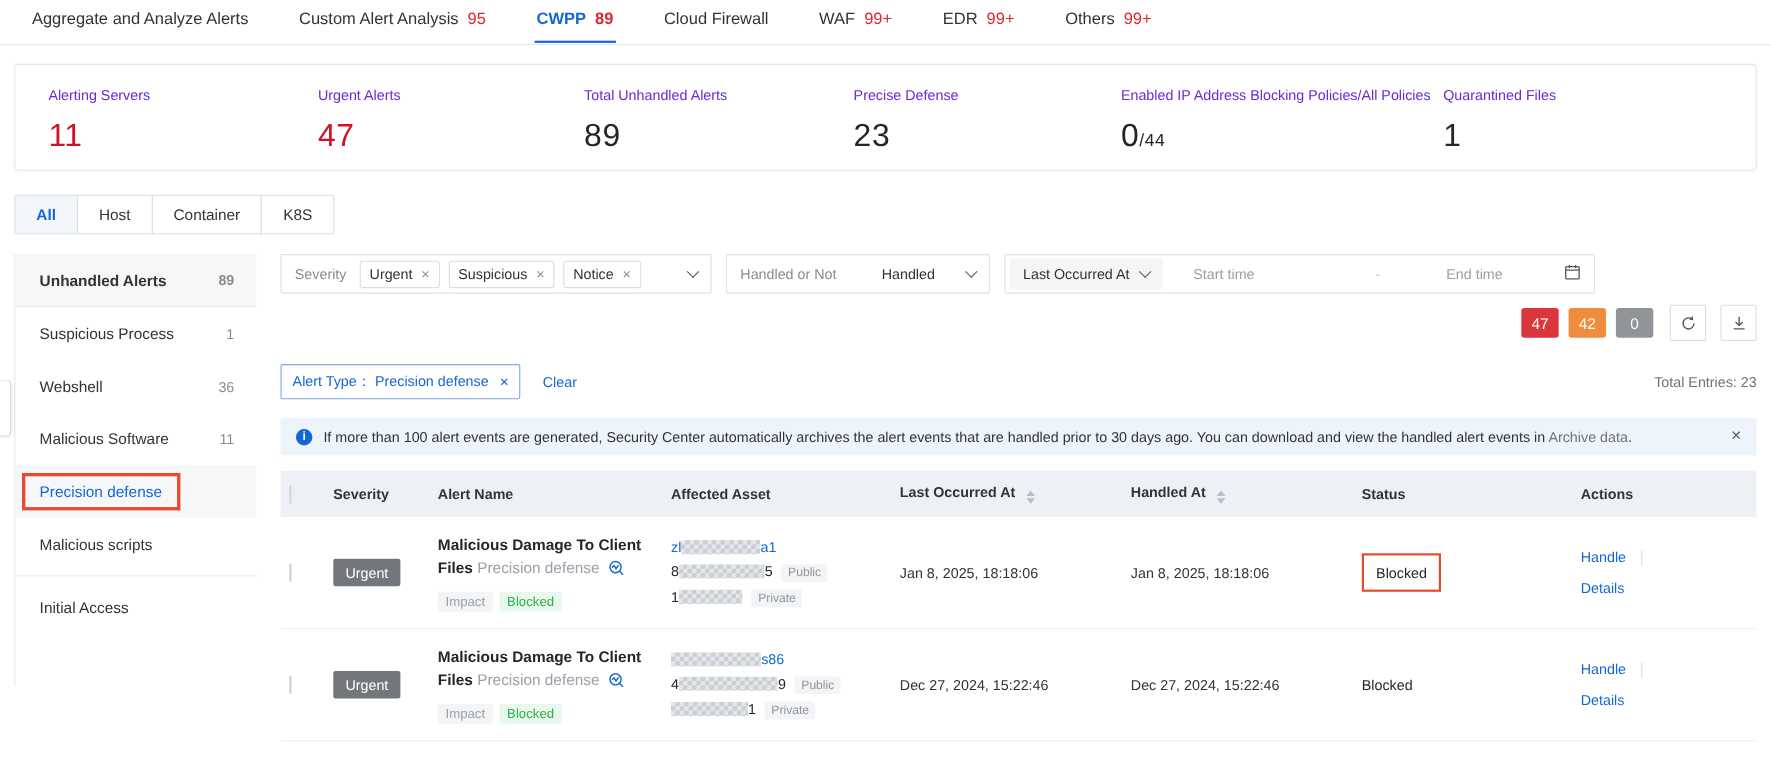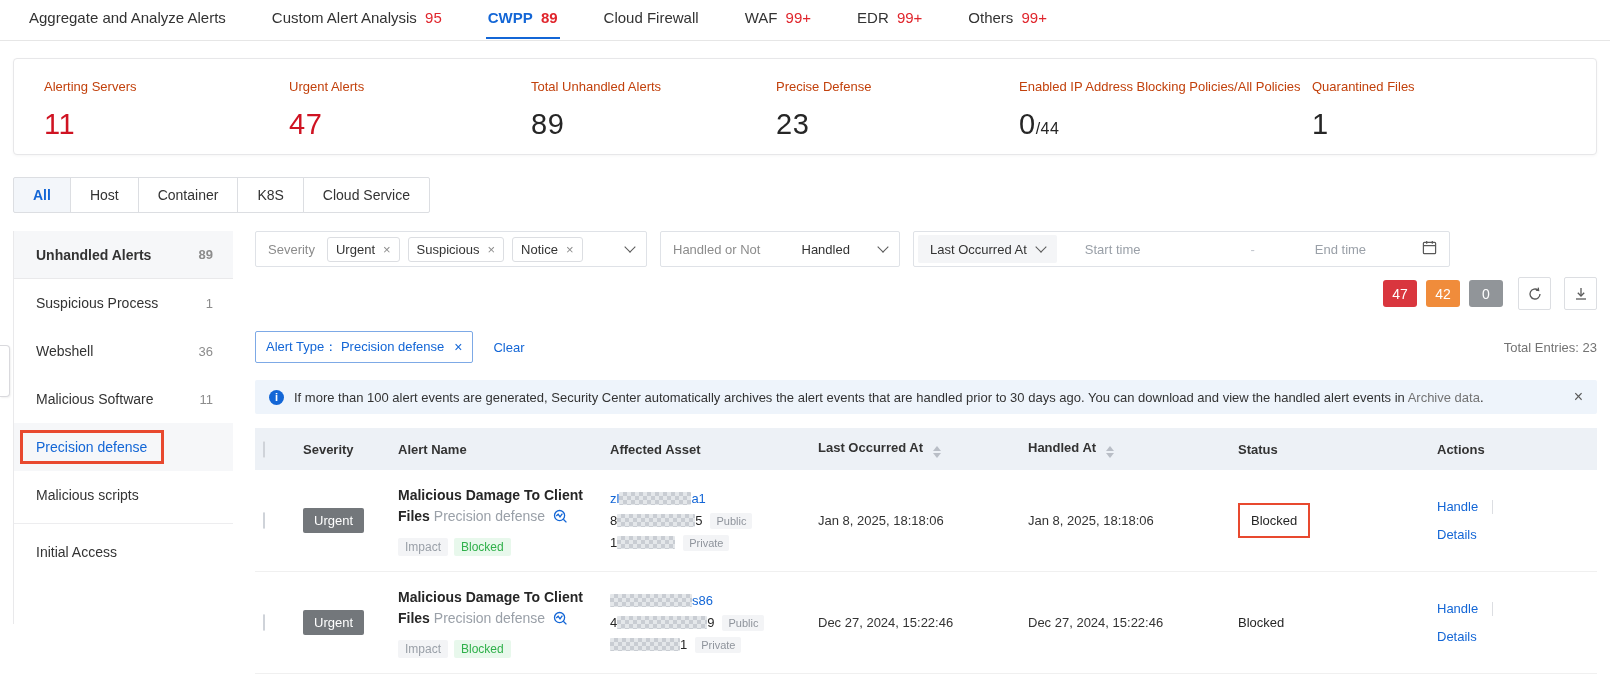--- a/index.html
+++ b/index.html
@@ -15,21 +15,21 @@
   .topnav .tab .cnt { color:#e0252c; margin-left:4px; }
   .topnav .tab.active { border-bottom:2px solid #1366d6; }
   .topnav .tab.active .lbl { color:#1366d6; font-weight:bold; }
   .topnav .tab.active .cnt { font-weight:bold; }
 
   
   .stats-card { margin:17px 13px 0 13px; height:97px; border:1px solid #e7e7e9;
     border-radius:4px; box-shadow:0 1px 3px rgba(0,0,0,.04); display:flex;
     padding:20px 0 0 30px; background:#fff; }
   .stat { padding-right:10px; }
-  .stat .s-label { font-size:13px; color:#c2410c; }
+  .stat .s-label { font-size:13px; color:#6d28d9; }
   .stat .s-value { margin-top:14px; font-size:29px; color:#262626; letter-spacing:.5px; }
   .stat .s-value.red { color:#cf1322; }
   .stat .s-suffix { font-size:16px; color:#262626; }
   .stat.w1{width:245px}.stat.w2{width:242px}.stat.w3{width:245px}.stat.w4{width:243px}
   .stat.w5{width:293px}.stat.w6{flex:1}
 
   
   .scope-tabs { display:inline-flex; margin:22px 2px 0 13px; }
   .scope-tab { font-size:14px; padding:9px 19px; border:1px solid #dcdee2; background:#fff;
     margin-left:-1px; cursor:pointer; color:#333; }
@@ -209,21 +209,20 @@
       <div class="s-value">1</div>
     </div>
   </div>
 
   
   <div class="scope-tabs">
     <div class="scope-tab active">All</div>
     <div class="scope-tab">Host</div>
     <div class="scope-tab">Container</div>
     <div class="scope-tab">K8S</div>
-    <div class="scope-tab">Cloud Service</div>
   </div>
 
   <div class="collapse-handle"></div>
 
   
   <div class="main">
 
     <div class="sidebar">
       <div class="side-row head">
         <span>Unhandled Alerts</span>

